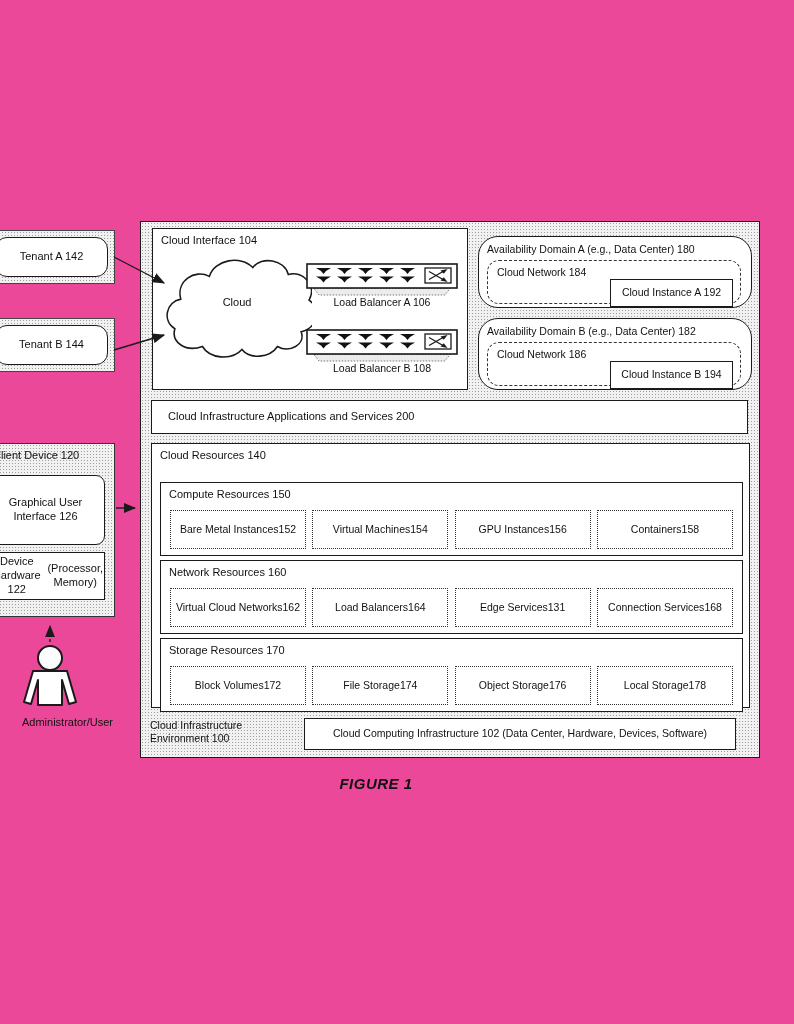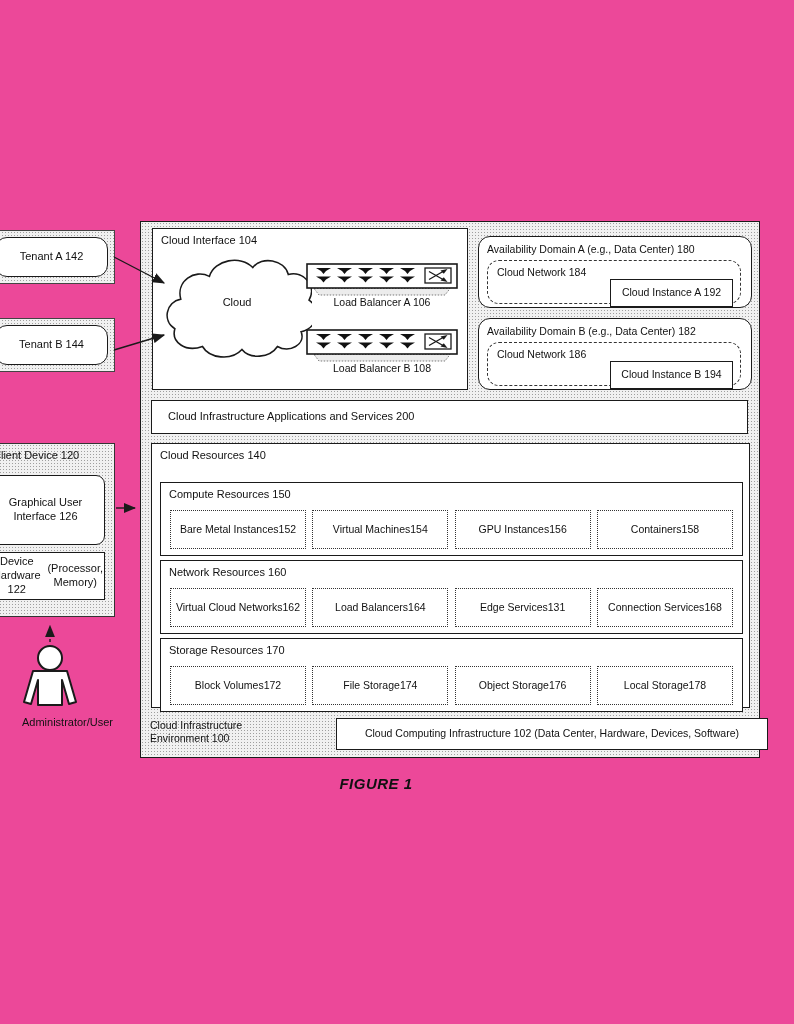--- a/index.html
+++ b/index.html
@@ -20,21 +20,21 @@
   .tenant-outer{border:1px solid #444;z-index:2;}
   .tenant-inner{position:absolute;left:6px;top:6px;right:6px;bottom:6px;
                 border:1.5px solid #1a1a1a;border-radius:12px;background:#fff;}
   .client-box{border:1.5px solid #333;z-index:2;}
   .gui-box{border:1.5px solid #1a1a1a;border-radius:9px;background:#fff;z-index:3;}
   .hw-box{border:1.5px solid #1a1a1a;background:#fff;z-index:3;}
 
   
   .env{border:1.5px solid #1a1a1a;z-index:1;}
   .whitebox{border:1.5px solid #1a1a1a;background:#fff;z-index:2;}
-  .round8{border-radius:12px;}
+  .round8{border-radius:20px;}
   .net-box{position:absolute;left:8px;top:23px;width:252px;height:42px;
            border:1.5px dashed #333;border-radius:12px;background:#fff;}
   .net-label{position:absolute;left:9px;top:5px;}
   .inst-box{position:absolute;right:7px;top:18px;width:121px;height:26px;
             border:1.5px solid #1a1a1a;background:#fff;}
   .group{position:absolute;left:8px;width:581px;height:72px;
          border:1.5px solid #1a1a1a;background:#fff;margin-top:12px;}
   .items{position:absolute;left:9px;right:9px;top:27px;height:37px;
          display:flex;justify-content:space-between;}
   .item{width:134px;height:37px;border:1.5px dotted #333;background:#fff;}
@@ -197,21 +197,21 @@
           <div>178</div>
         </div>
       </div>
     </div>
   </div>
 
   <div class="abs t10" style="left:150px;top:719px;width:160px;z-index:2">
     <div>Cloud Infrastructure</div>
     <div>Environment 100</div>
   </div>
-  <div class="abs whitebox ctr t10" style="left:336px;top:718px;width:432px;height:32px">Cloud Computing Infrastructure 102 (Data Center, Hardware, Devices, Software)</div>
+  <div class="abs whitebox ctr t10" style="left:304px;top:718px;width:432px;height:32px">Cloud Computing Infrastructure 102 (Data Center, Hardware, Devices, Software)</div>
 
   <div class="abs stipple tenant-outer" style="left:-12px;top:230px;width:127px;height:54px">
     <div class="tenant-inner ctr t11">Tenant A 142</div>
   </div>
 
   <div class="abs stipple tenant-outer" style="left:-12px;top:318px;width:127px;height:54px">
     <div class="tenant-inner ctr t11">Tenant B 144</div>
   </div>
 
   <div class="abs stipple client-box" style="left:-20px;top:443px;width:135px;height:174px">

